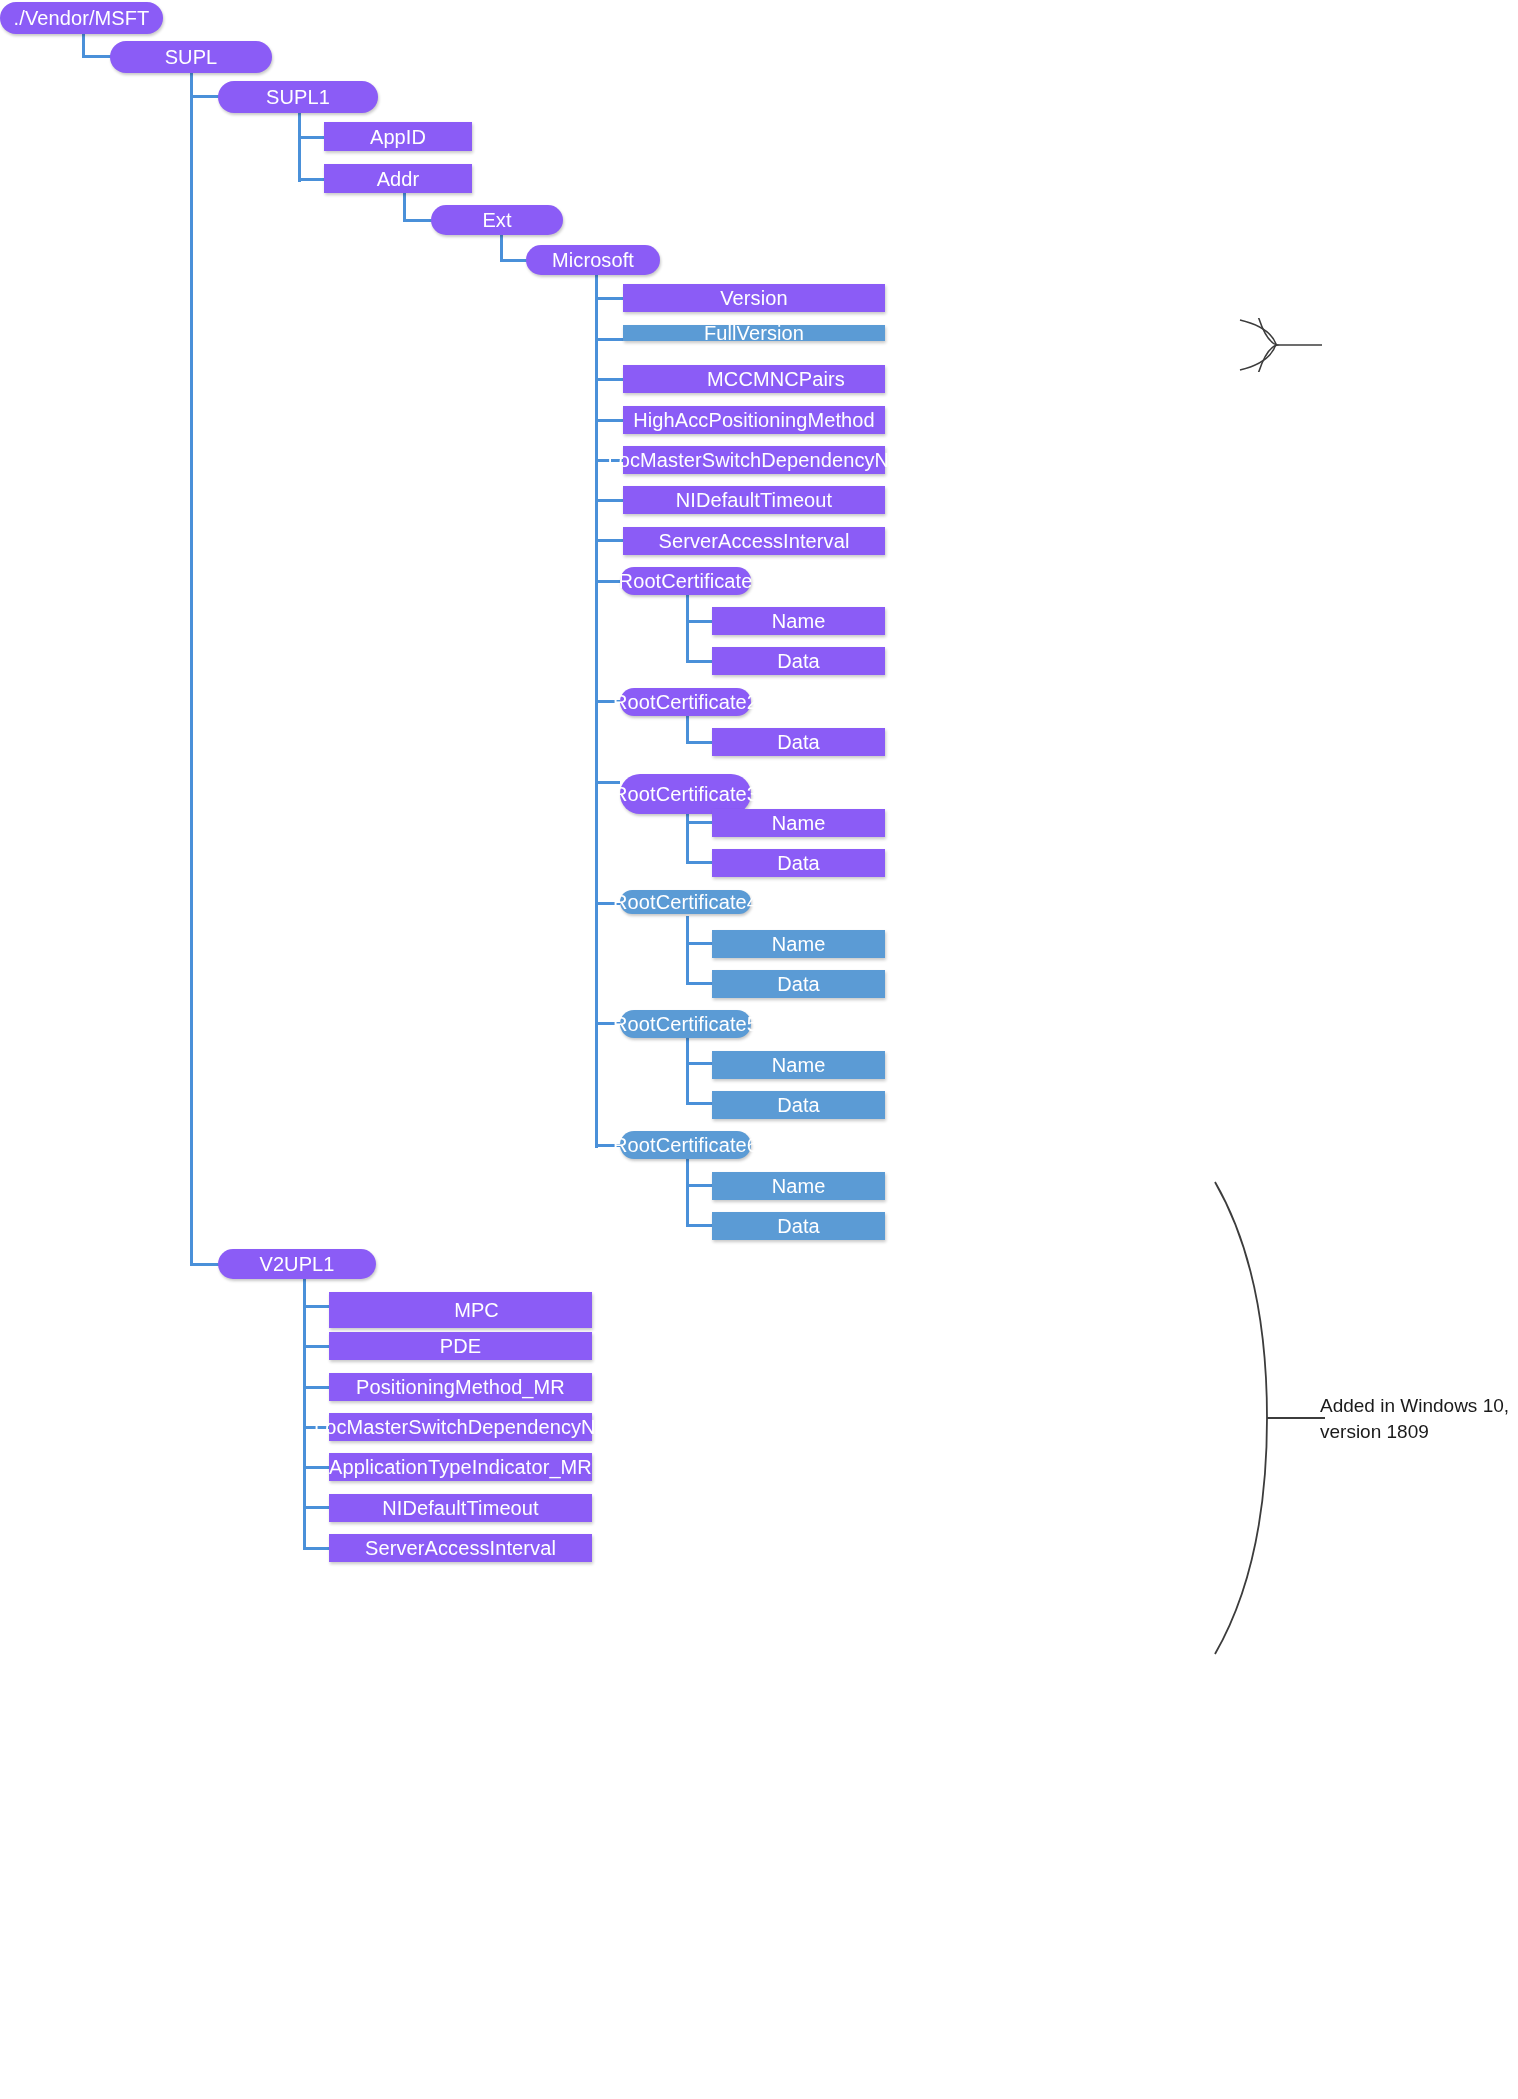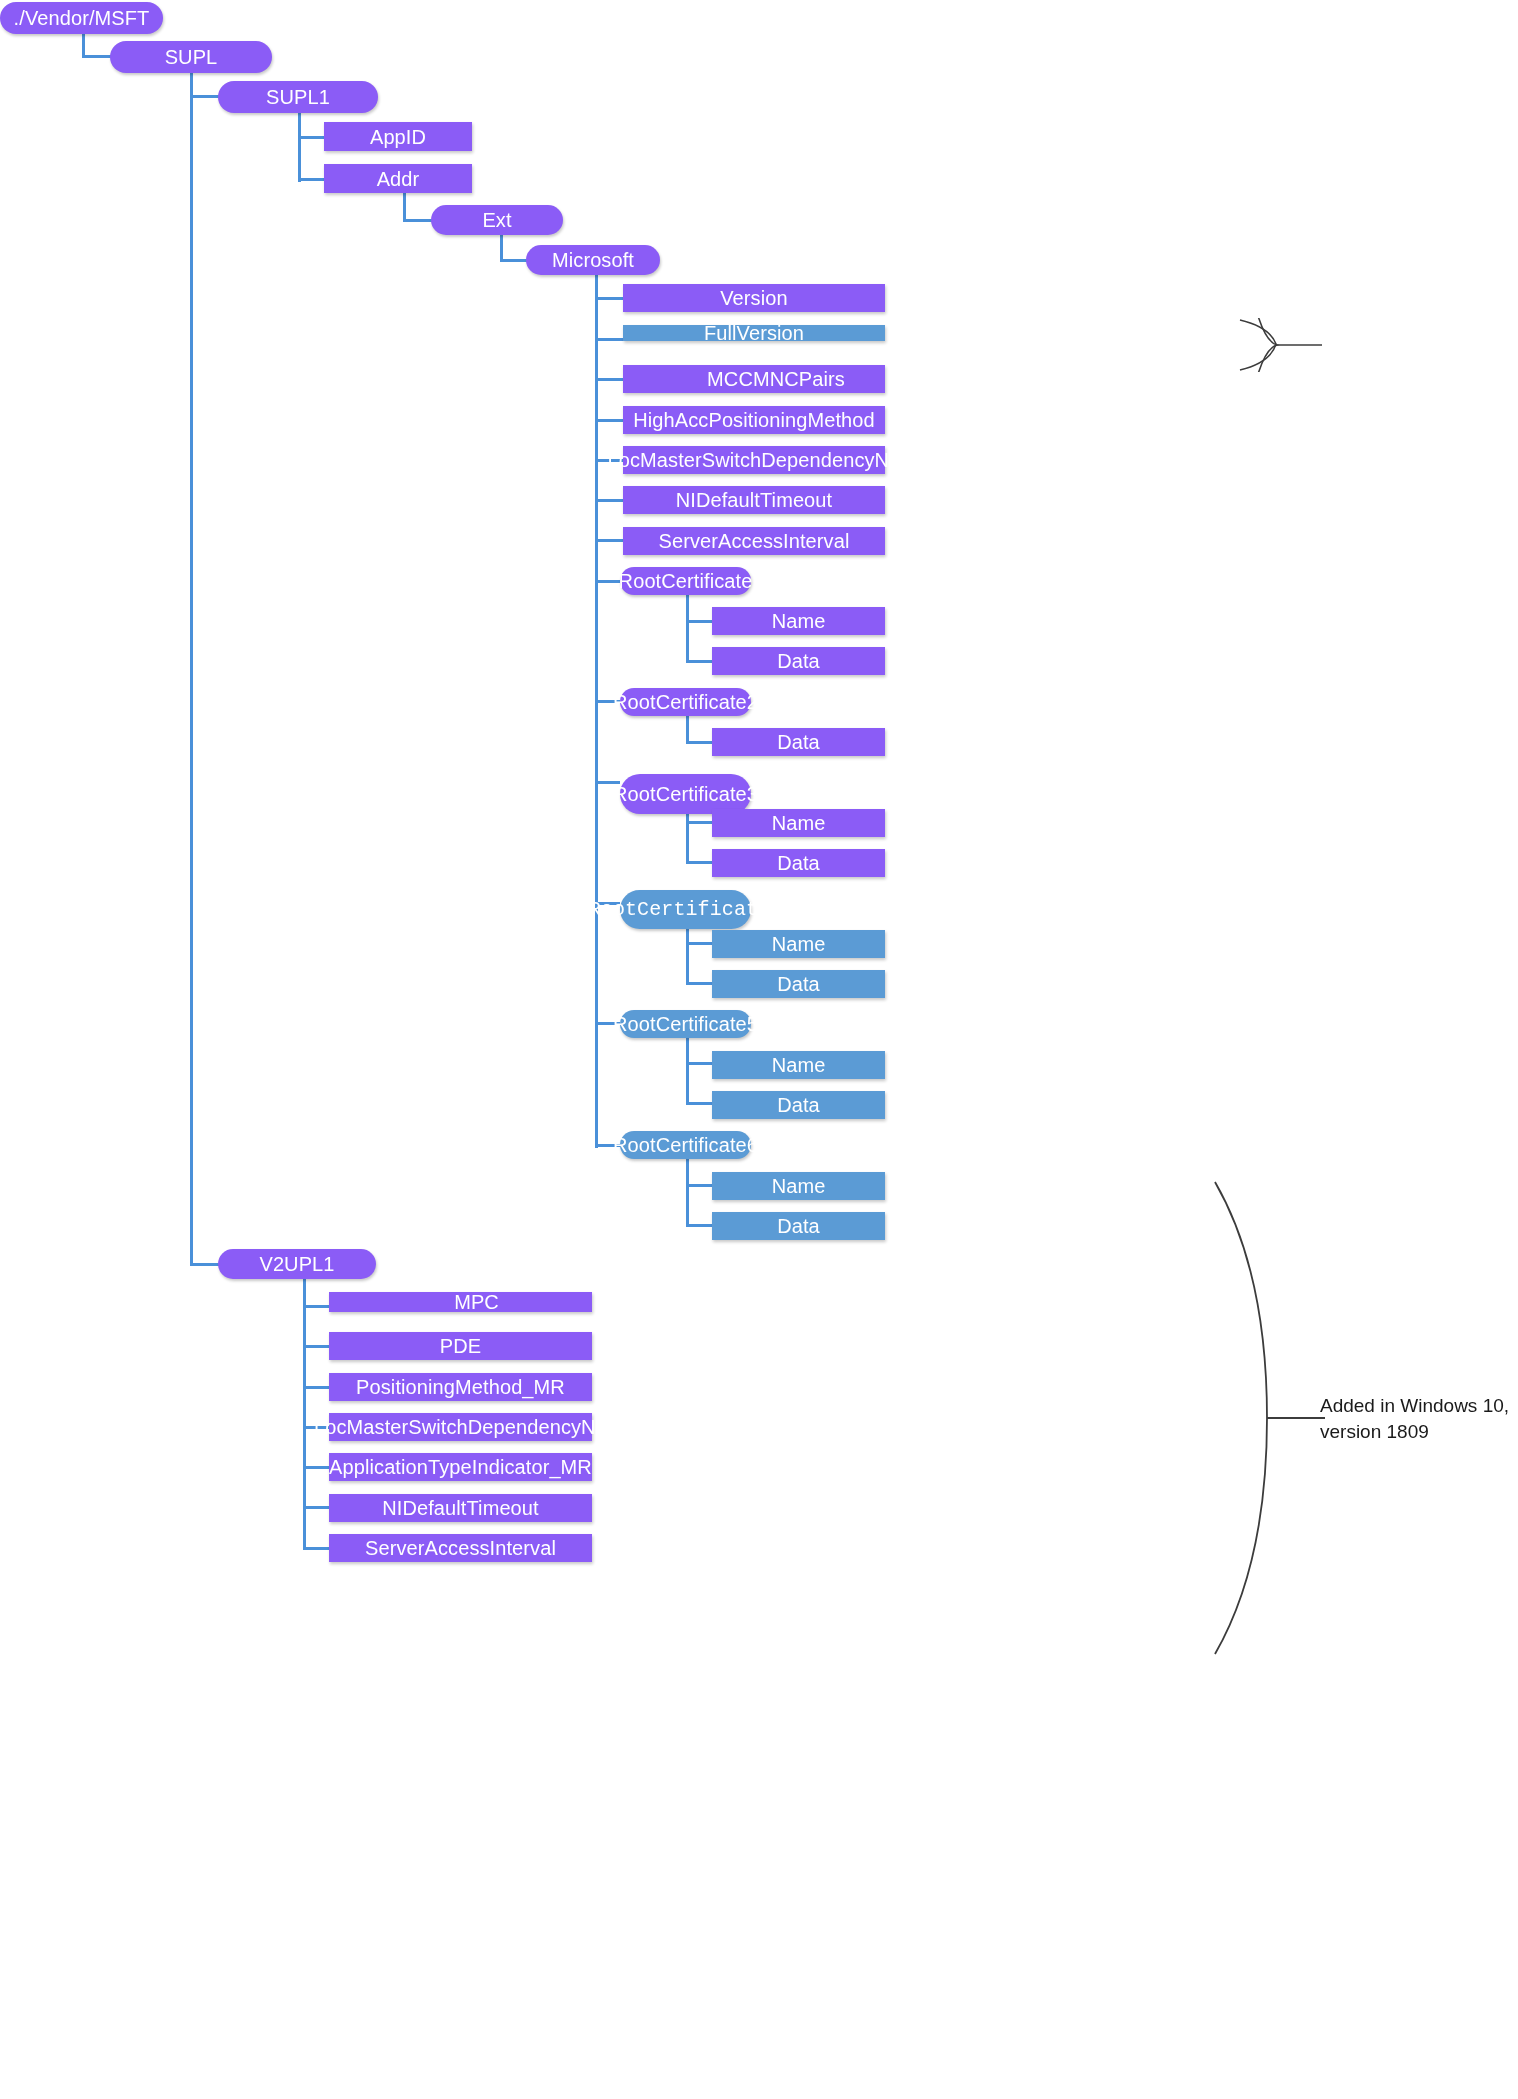--- a/index.html
+++ b/index.html
@@ -136,35 +136,35 @@
   <div class="node green rect" style="left:712px;top:607px;width:173px;height:28px;">Name</div>
   <div class="node green rect" style="left:712px;top:647px;width:173px;height:28px;">Data</div>
 
   <div class="node green round" style="left:620px;top:688px;width:131px;height:28px;">RootCertificate2</div>
   <div class="node green rect" style="left:712px;top:728px;width:173px;height:28px;">Data</div>
 
   <div class="node green round" style="left:620px;top:774px;width:131px;height:40px;">RootCertificate3</div>
   <div class="node green rect" style="left:712px;top:809px;width:173px;height:28px;">Name</div>
   <div class="node green rect" style="left:712px;top:849px;width:173px;height:28px;">Data</div>
 
-  <div class="node blue round" style="left:620px;top:890px;width:131px;height:39px;font-family:Liberation Mono, monospace;">RootCertificate4</div>
+  <div class="node blue round" style="left:620px;top:890px;width:131px;height:24px;">RootCertificate4</div>
   <div class="node blue rect" style="left:712px;top:930px;width:173px;height:28px;">Name</div>
   <div class="node blue rect" style="left:712px;top:970px;width:173px;height:28px;">Data</div>
 
   <div class="node blue round" style="left:620px;top:1010px;width:131px;height:28px;">RootCertificate5</div>
   <div class="node blue rect" style="left:712px;top:1051px;width:173px;height:28px;">Name</div>
   <div class="node blue rect" style="left:712px;top:1091px;width:173px;height:28px;">Data</div>
 
   <div class="node blue round" style="left:620px;top:1131px;width:131px;height:28px;">RootCertificate6</div>
   <div class="node blue rect" style="left:712px;top:1172px;width:173px;height:28px;">Name</div>
   <div class="node blue rect" style="left:712px;top:1212px;width:173px;height:28px;">Data</div>
 
   <div class="node green round" style="left:218px;top:1249px;width:158px;height:30px;">V2UPL1</div>
 
-  <div class="node green rect" style="left:329px;top:1292px;width:263px;height:20px;padding-left:32px;">MPC</div>
+  <div class="node green rect" style="left:329px;top:1292px;width:263px;height:36px;padding-left:32px;">MPC</div>
   <div class="node green rect" style="left:329px;top:1332px;width:263px;height:28px;">PDE</div>
   <div class="node green rect" style="left:329px;top:1373px;width:263px;height:28px;">PositioningMethod_MR</div>
   <div class="node green rect" style="left:329px;top:1413px;width:263px;height:28px;">LocMasterSwitchDependencyNII</div>
   <div class="node green rect" style="left:329px;top:1453px;width:263px;height:28px;">ApplicationTypeIndicator_MR</div>
   <div class="node green rect" style="left:329px;top:1494px;width:263px;height:28px;">NIDefaultTimeout</div>
   <div class="node green rect" style="left:329px;top:1534px;width:263px;height:28px;">ServerAccessInterval</div>
 
   <svg class="brace" style="left:1237px;top:318px;width:130px;height:54px;" viewBox="0 0 130 54">
     <path d="M2 3 C 30 10, 40 18, 42 25 C 44 18, 54 10, 82 3" transform="rotate(-90 42 27) translate(0 0)" fill="none" stroke="#3C3C3C" stroke-width="1.6"></path>
     <path d="M3 2 C 28 8, 36 18, 39 26 C 36 36, 28 46, 3 52" fill="none" stroke="#3C3C3C" stroke-width="1.6"></path>

